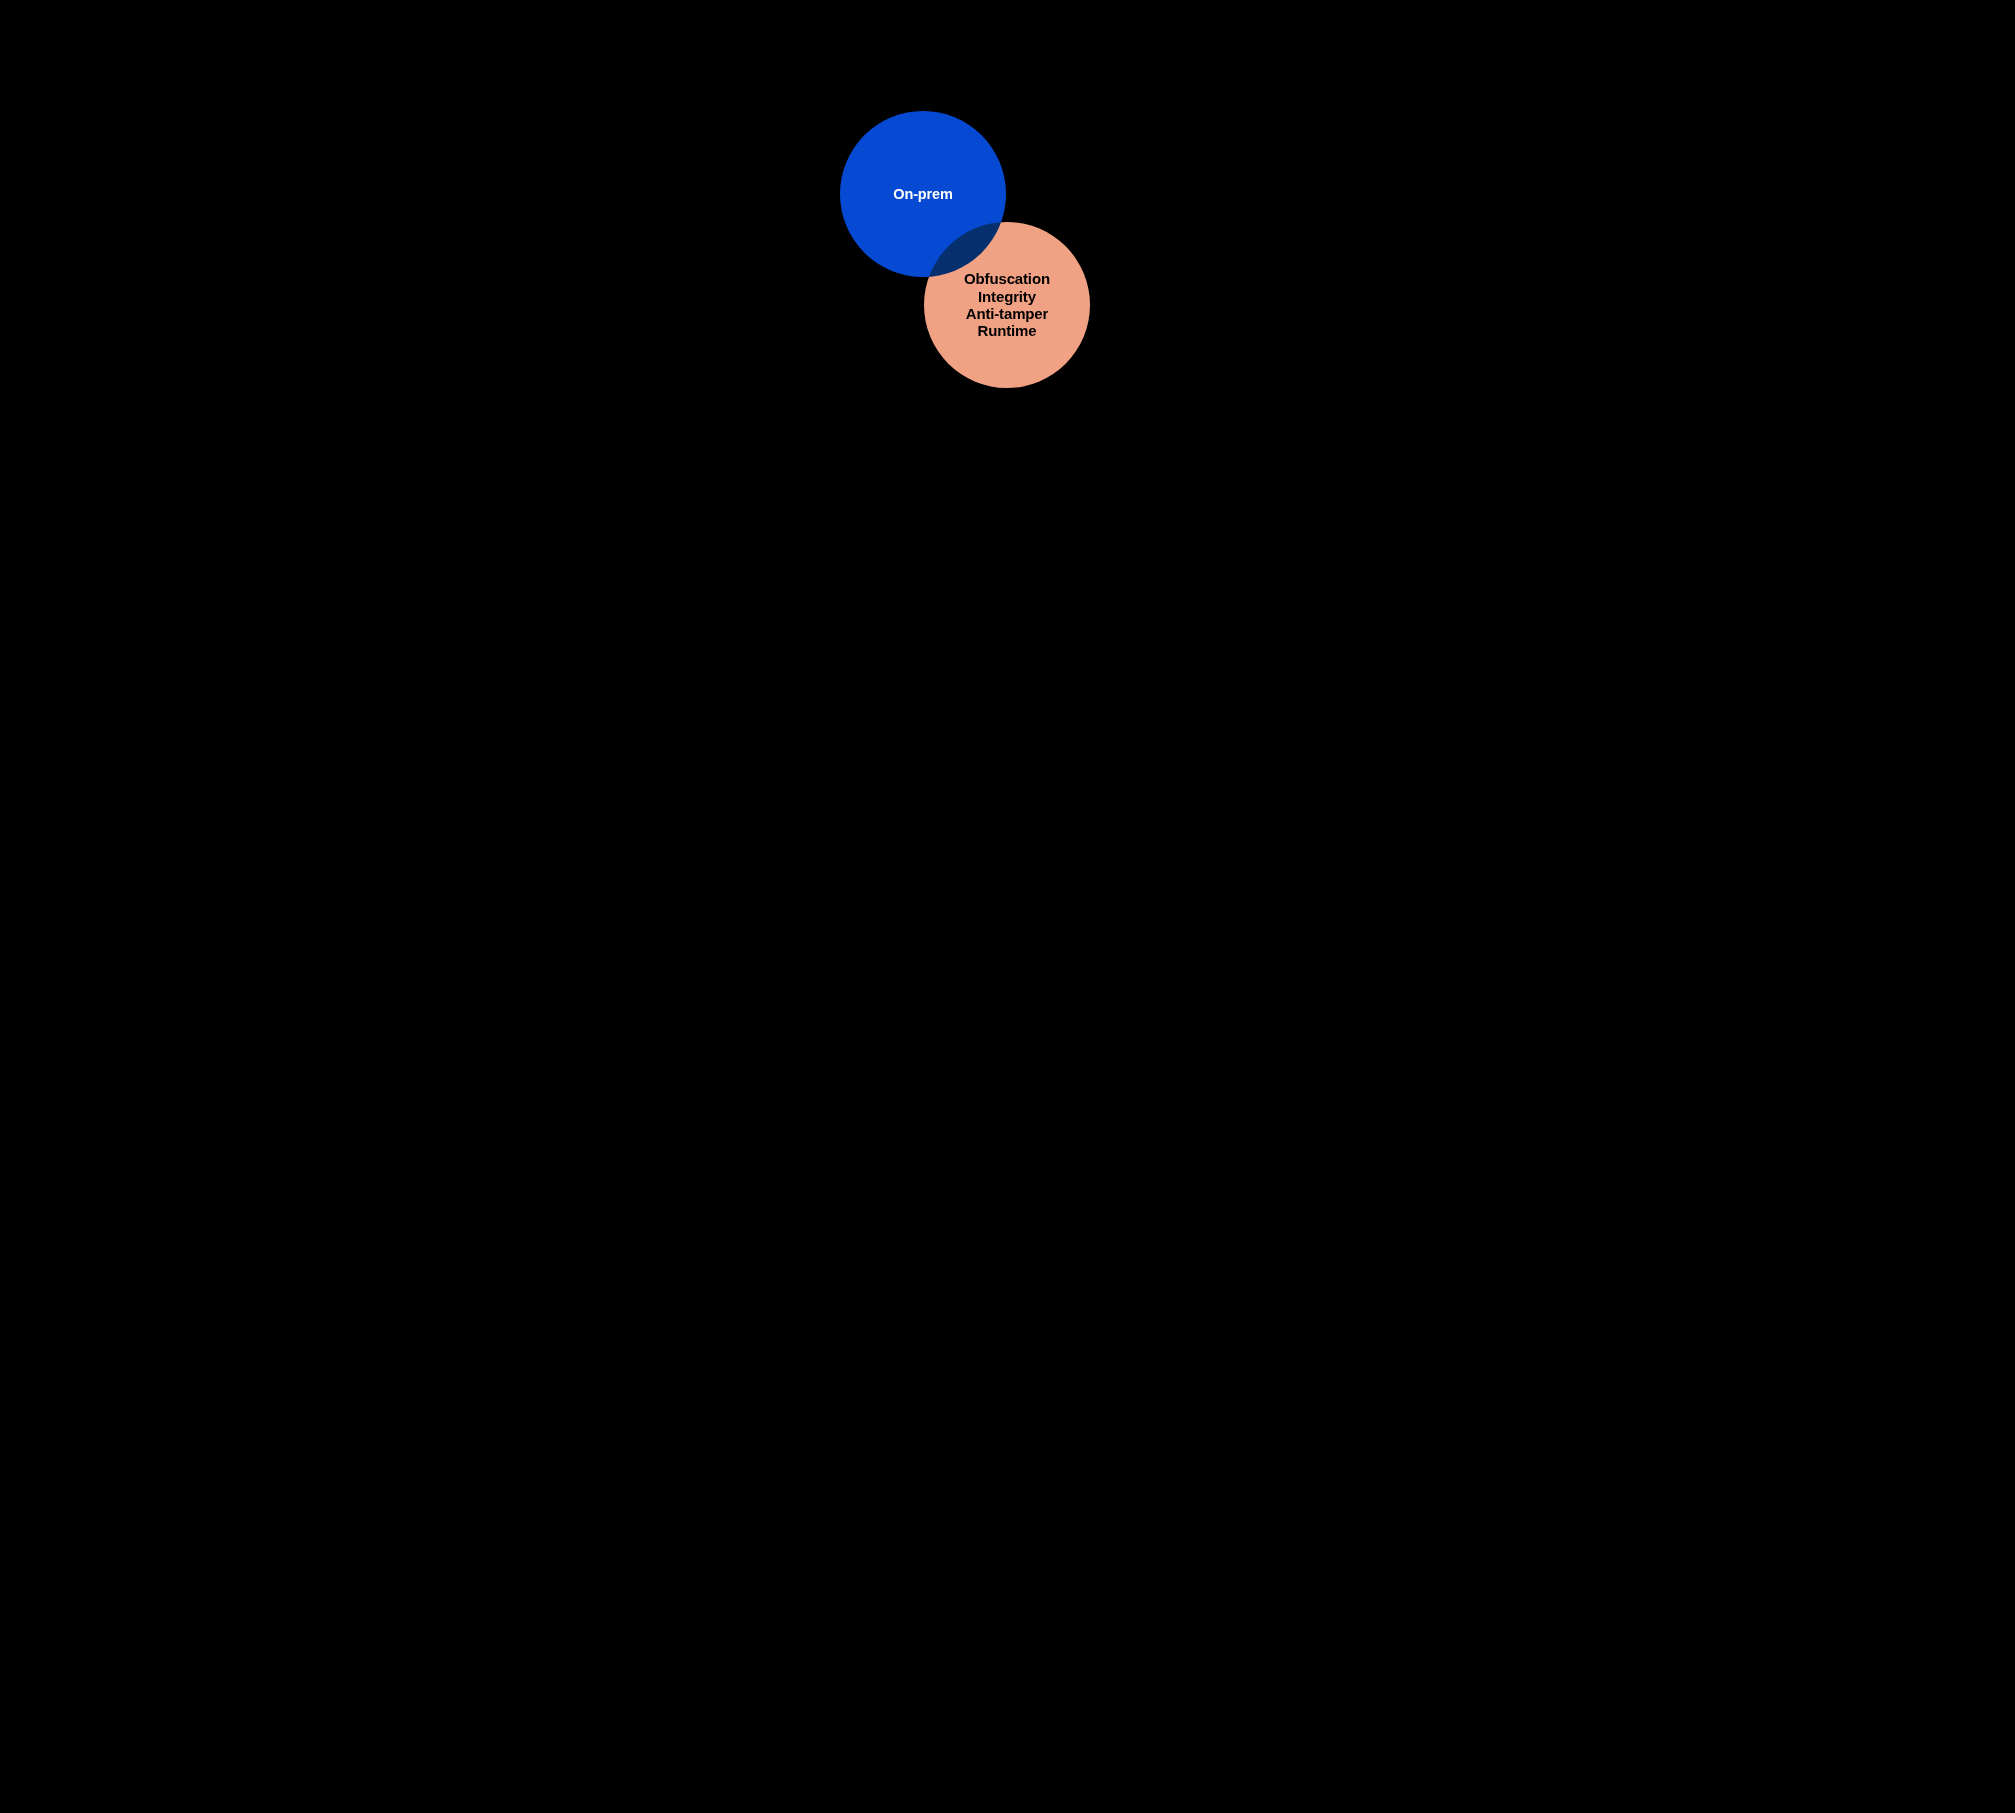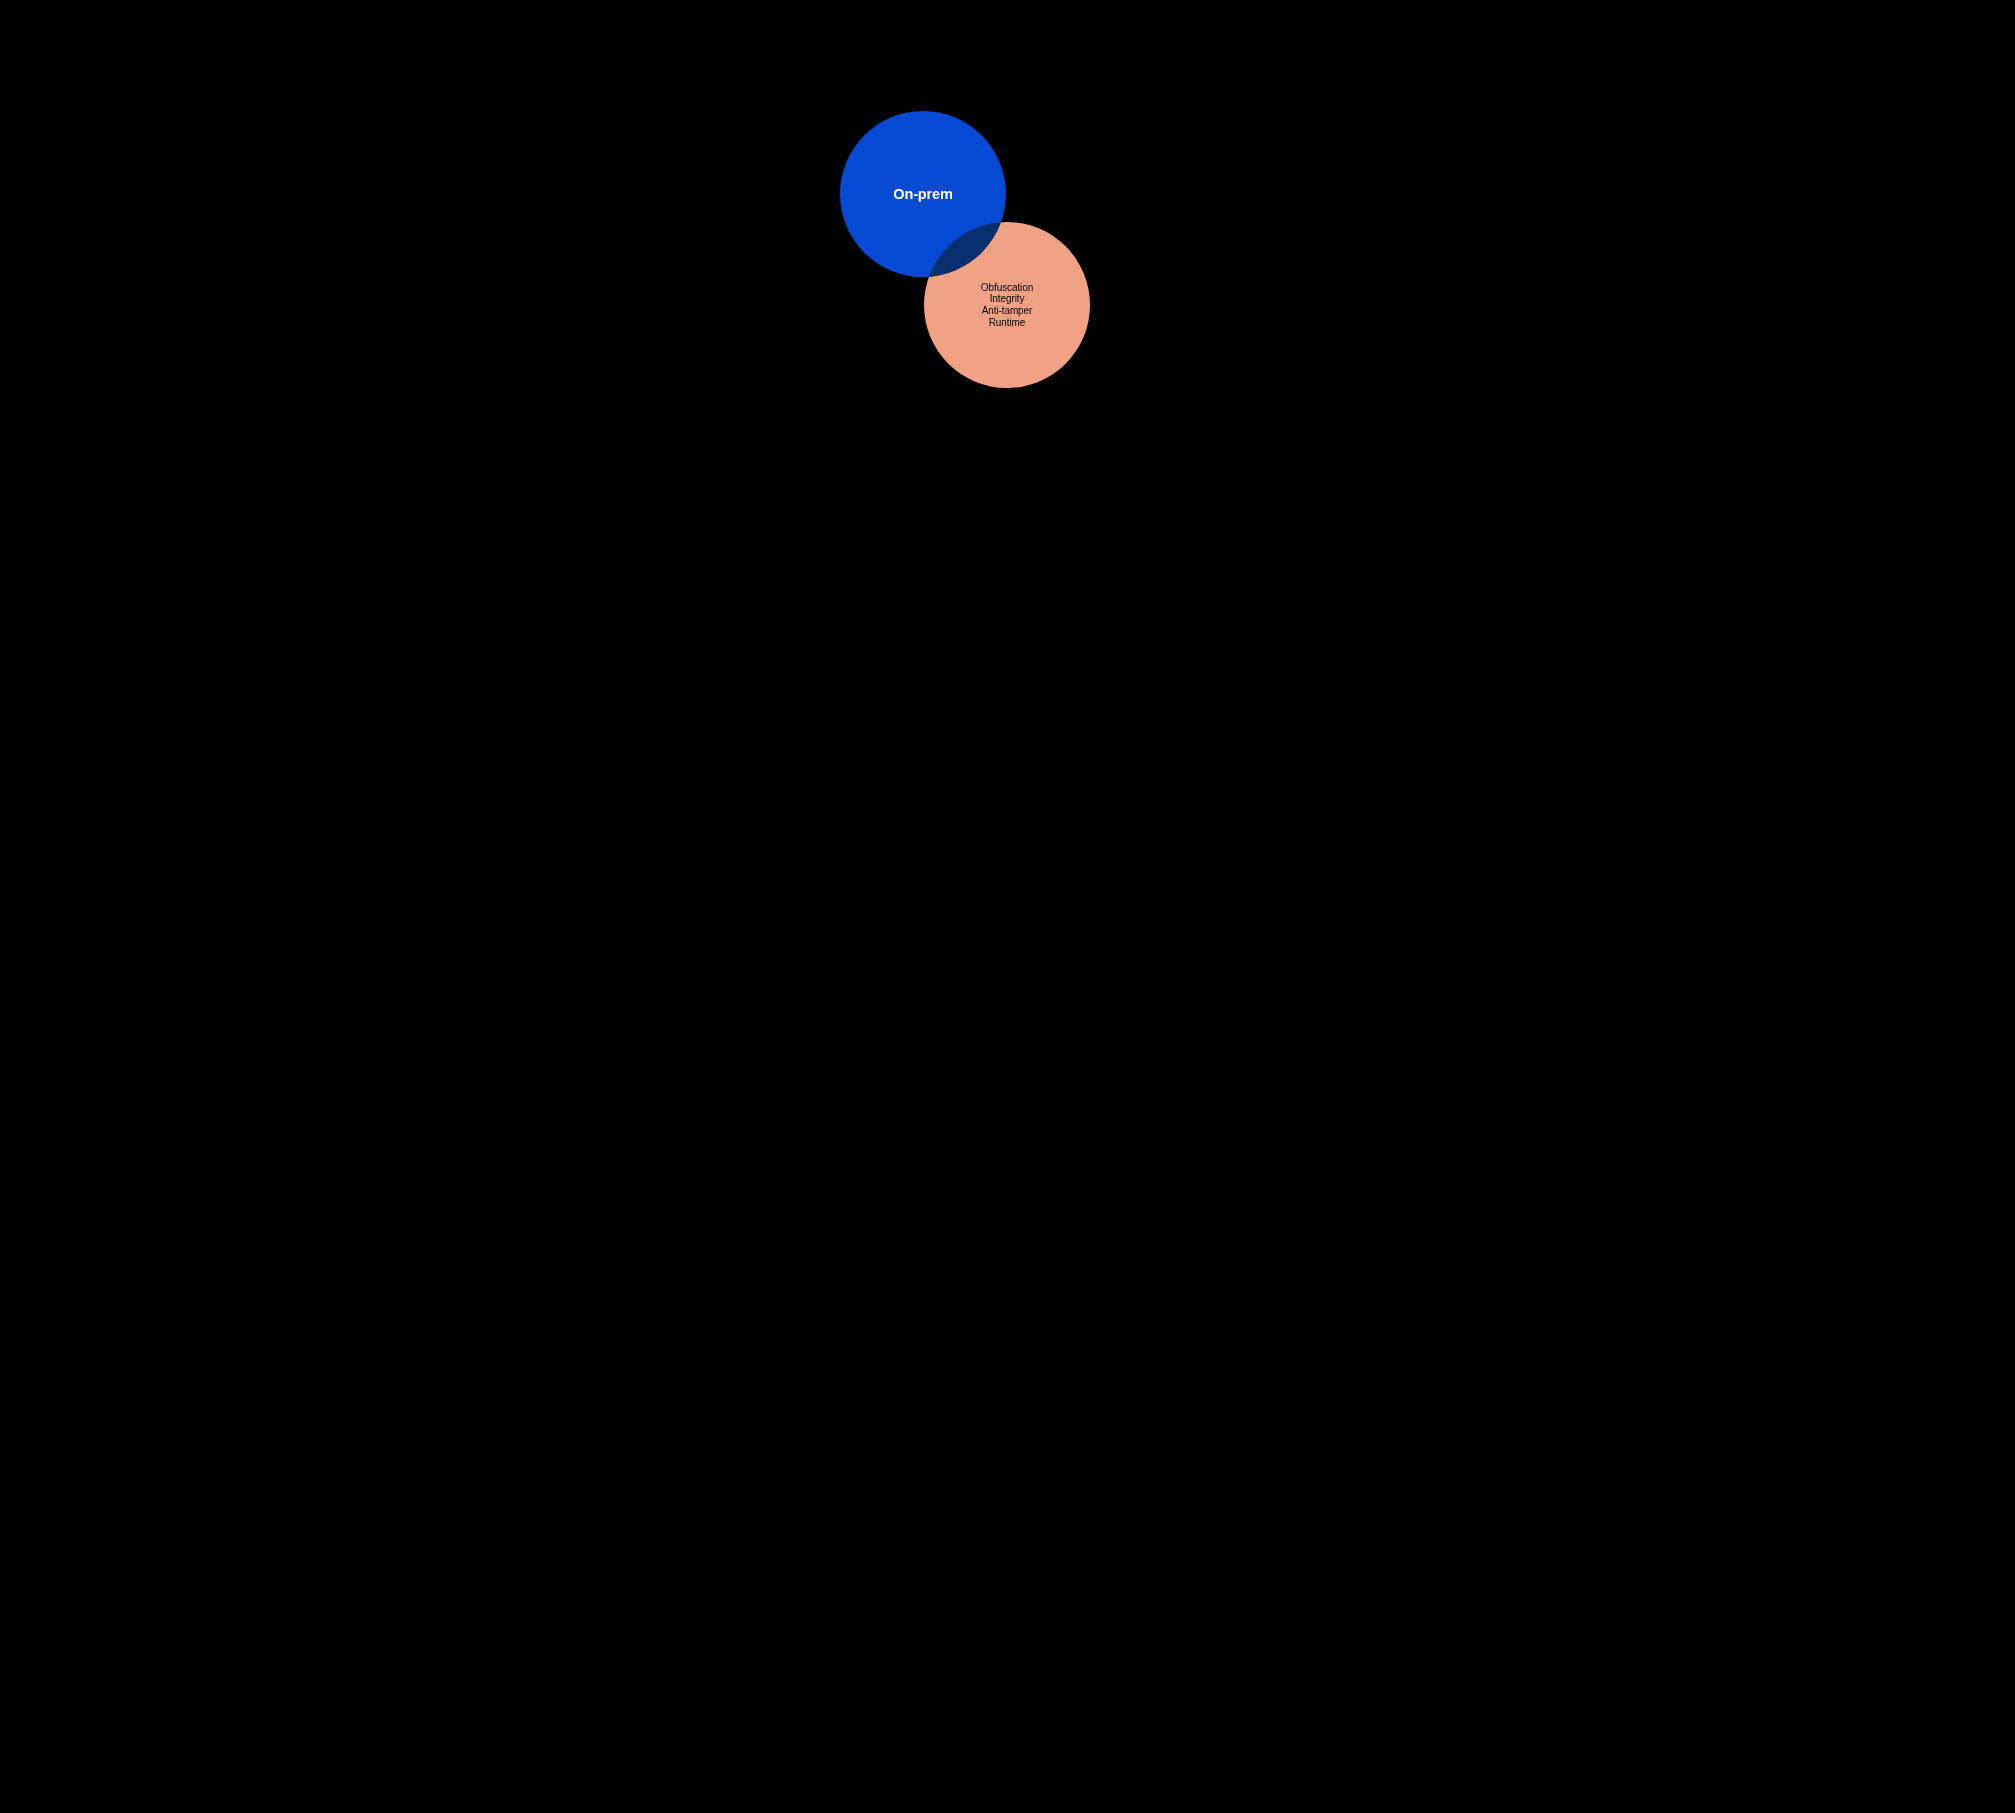--- a/index.html
+++ b/index.html
@@ -44,22 +44,22 @@
     left: 181px;
     top: 222px;
   }
   .circle-label {
     font-size: 14.5px;
     font-weight: 700;
     letter-spacing: -0.01em;
     line-height: 1;
   }
   .center-lines {
-    font-size: 10px;
-    font-weight: 400;
+    font-size: 15px;
+    font-weight: 700;
     letter-spacing: -0.01em;
     line-height: 1.16;
   }
   .center-lines div {
     white-space: nowrap;
   }
 </style>
 </head>
 <body>
 

